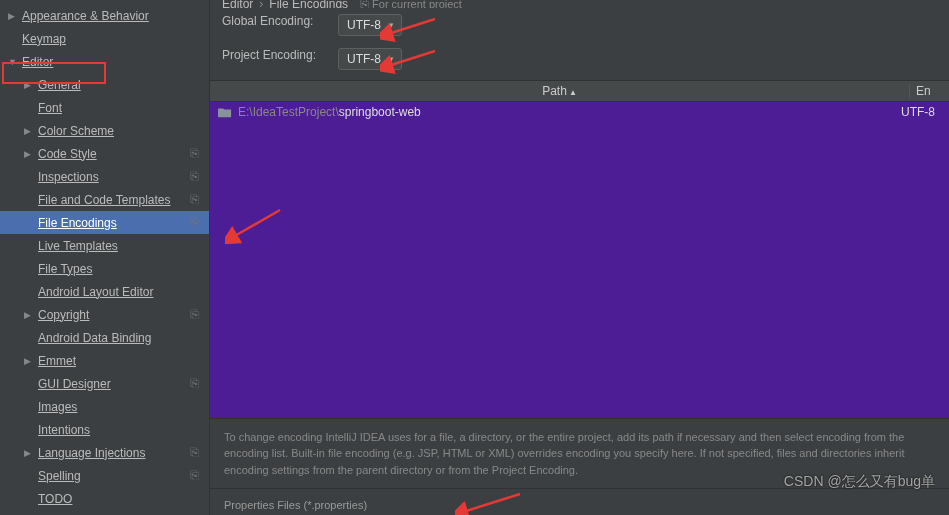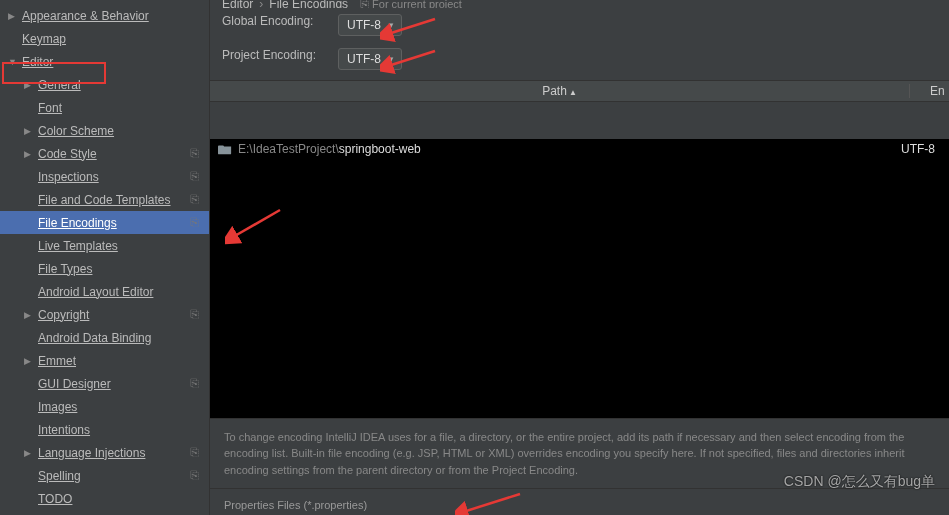--- a/index.html
+++ b/index.html
@@ -22,22 +22,22 @@
 
 .form-row { display: flex; padding: 6px 12px; gap: 8px; }
 .form-label { width: 108px; color: #bbbbbb; }
 .combo { display: inline-flex; align-items: center; background: #45494a; border: 1px solid #5e6060; border-radius: 3px; height: 22px; padding: 0 6px 0 8px; gap: 6px; cursor: pointer; }
 .combo .val { color: #ddd; }
 .combo .caret { color: #aaa; font-size: 8px; }
 
 .table-header { display: flex; background: #45494a; border-top: 1px solid #323232; border-bottom: 1px solid #323232; height: 22px; align-items: center; margin-top: 4px; }
 .th-path { flex: 1; text-align: center; color: #ccc; position: relative; }
 .th-path .sort { font-size: 8px; margin-left: 2px; }
-.th-enc { width: 40px; text-align: left; color: #ccc; padding-left: 20px; border-left: 1px solid #555; }
-.table-body { flex: 1; background: #000000; overflow: auto; margin-top: 37px; }
+.th-enc { width: 40px; text-align: left; color: #ccc; padding-left: 6px; border-left: 1px solid #555; }
+.table-body { flex: 1; background: #4c1d95; overflow: auto; }
 .table-row { display: flex; height: 20px; align-items: center; padding-left: 8px; }
 .table-row .folder-icon { width: 14px; height: 12px; margin-right: 6px; display: inline-flex; }
 .table-row .path-prefix { color: #888; }
 .table-row .path-name { color: #ddd; }
 .table-row .enc-cell { width: 48px; text-align: left; color: #ddd; margin-left: auto; padding-right: 6px; }
 
 .hint-box { background: #3c3f41; border-top: 1px solid #323232; padding: 10px 14px; color: #888; font-size: 11px; line-height: 1.5; }
 .prop-section { padding: 10px 14px 4px 14px; color: #999; font-size: 11px; border-top: 1px solid #323232; }
 
 .red-arrow { position: absolute; pointer-events: none; }

